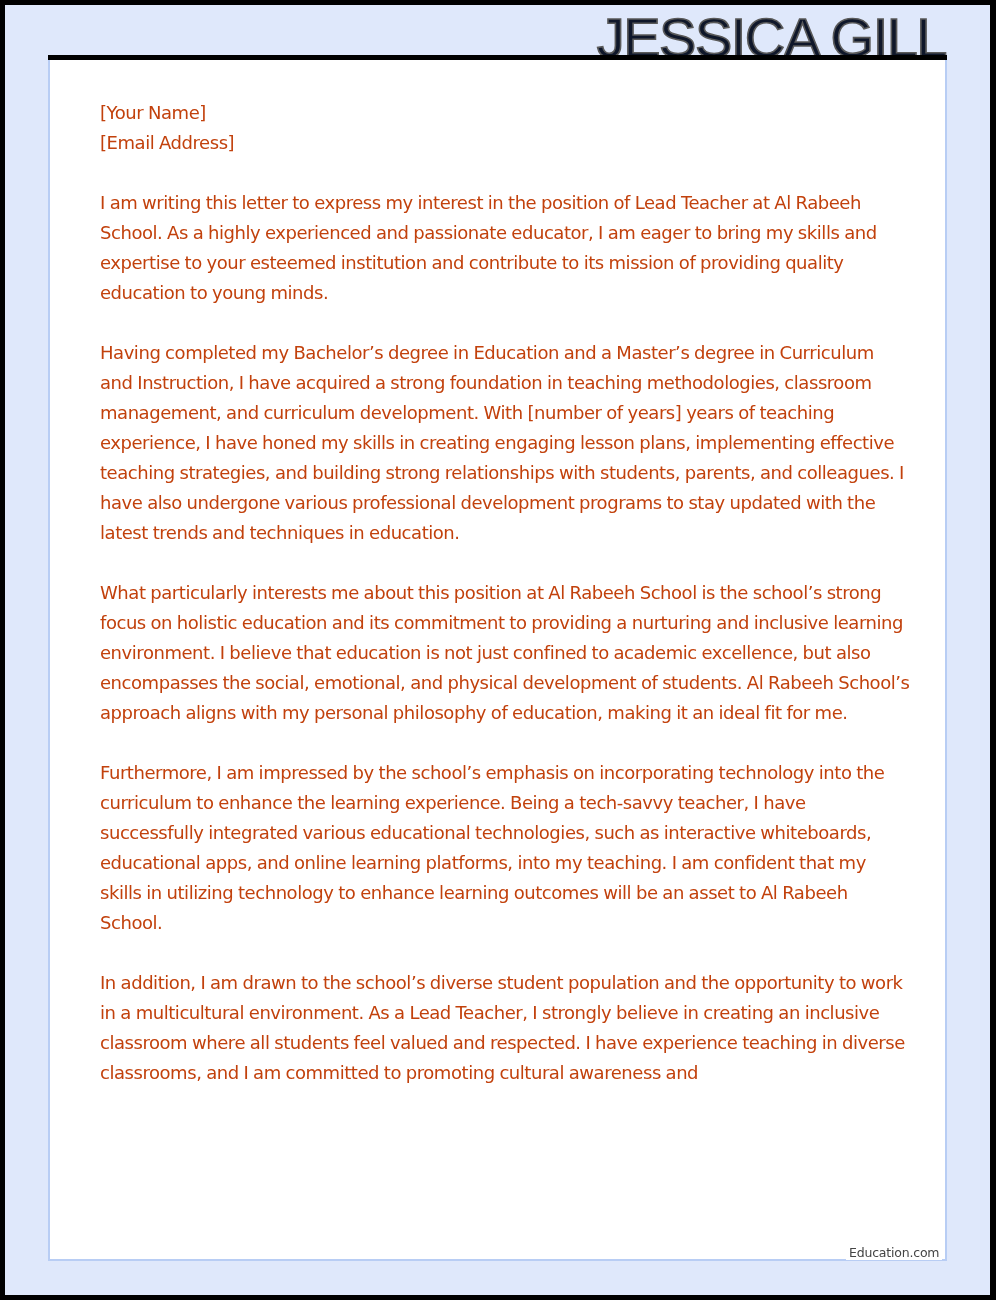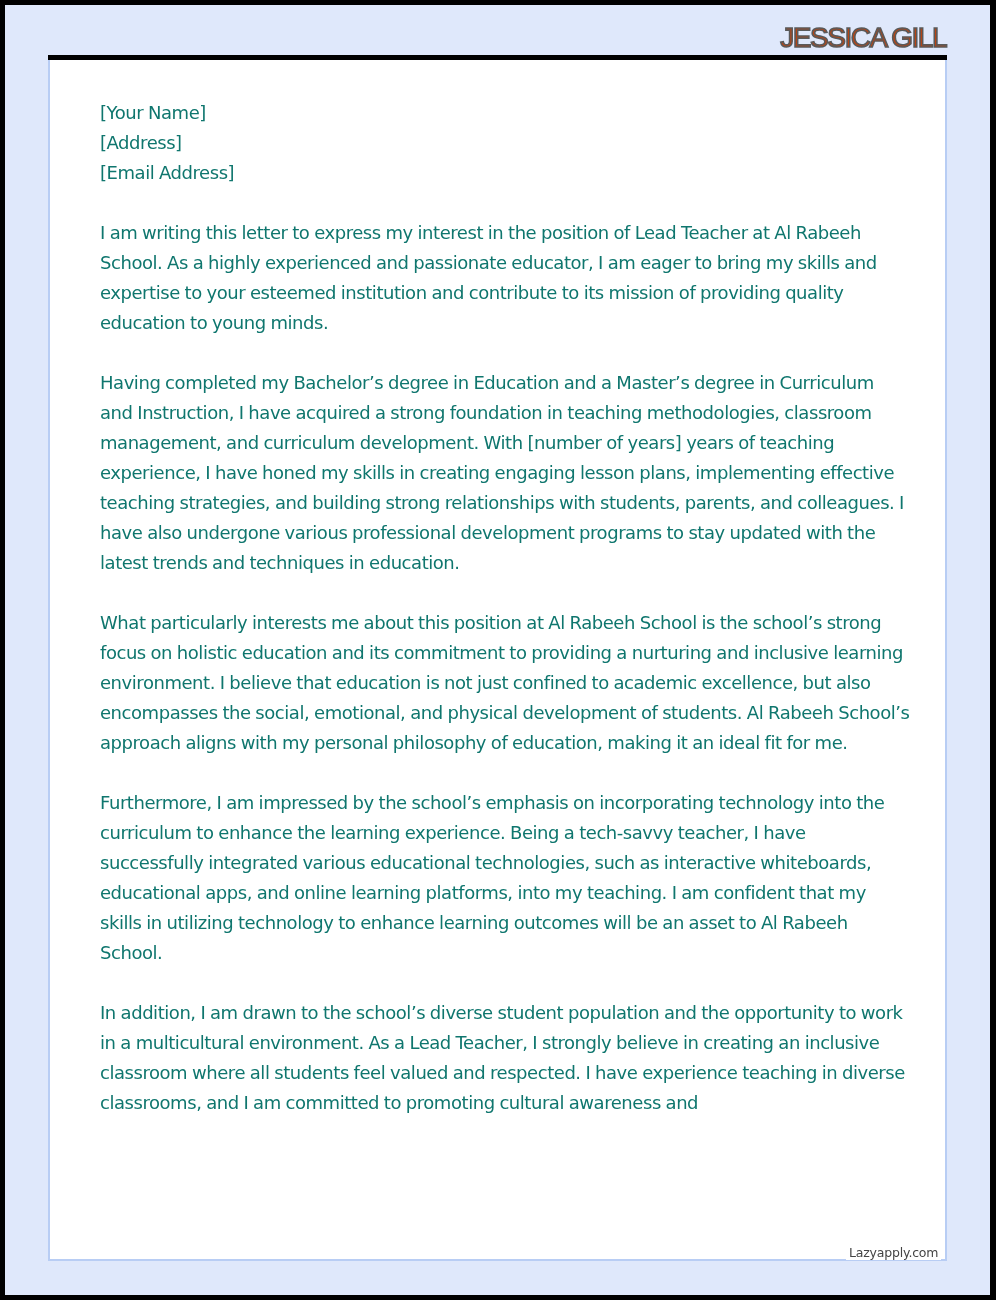--- a/index.html
+++ b/index.html
@@ -21,24 +21,24 @@
       width: 985px;
       height: 1290px;
       background: #dfe8fb;
       overflow: hidden;
     }
     .name-title {
       position: absolute;
       right: 44px;
       top: 11px;
       font-family: "Liberation Sans", sans-serif;
-      font-size: 28px;
+      font-size: 56px;
       line-height: 44px;
       letter-spacing: -1.5px;
-      color: #c2410c;
+      color: #0f172a;
       -webkit-text-stroke: 1.6px #5a5a5a;
       text-shadow: 0 0 0 #5a5a5a;
       white-space: nowrap;
     }
     .paper {
       position: absolute;
       left: 43px;
       top: 50px;
       width: 899px;
       height: 1206px;
@@ -57,21 +57,21 @@
       background: #000000;
     }
     .letter {
       position: absolute;
       left: 95px;
       top: 93px;
       width: 810px;
       font-family: "DejaVu Sans", sans-serif;
       font-size: 18px;
       line-height: 30px;
-      color: #0f766e;
+      color: #c2410c;
       letter-spacing: -0.45px;
       word-spacing: -0.5px;
     }
     .letter p {
       margin: 0 0 30px 0;
     }
     .addr-line {
       display: block;
     }
     .watermark {
@@ -90,24 +90,23 @@
 <body>
 
 <div class="canvas">
   <div class="name-title">JESSICA GILL</div>
   <div class="paper"></div>
   <div class="paper-topbar"></div>
 
   <div class="letter">
     <p>
       <span class="addr-line">[Your Name]</span>
-      <span class="addr-line">[Address]</span>
       <span class="addr-line">[Email Address]</span>
     </p>
     <p>I am writing this letter to express my interest in the position of Lead Teacher at Al Rabeeh School. As a highly experienced and passionate educator, I am eager to bring my skills and expertise to your esteemed institution and contribute to its mission of providing quality education to young minds.</p>
     <p>Having completed my Bachelor’s degree in Education and a Master’s degree in Curriculum and Instruction, I have acquired a strong foundation in teaching methodologies, classroom management, and curriculum development. With [number of years] years of teaching experience, I have honed my skills in creating engaging lesson plans, implementing effective teaching strategies, and building strong relationships with students, parents, and colleagues. I have also undergone various professional development programs to stay updated with the latest trends and techniques in education.</p>
     <p>What particularly interests me about this position at Al Rabeeh School is the school’s strong focus on holistic education and its commitment to providing a nurturing and inclusive learning environment. I believe that education is not just confined to academic excellence, but also encompasses the social, emotional, and physical development of students. Al Rabeeh School’s approach aligns with my personal philosophy of education, making it an ideal fit for me.</p>
     <p>Furthermore, I am impressed by the school’s emphasis on incorporating technology into the curriculum to enhance the learning experience. Being a tech-savvy teacher, I have successfully integrated various educational technologies, such as interactive whiteboards, educational apps, and online learning platforms, into my teaching. I am confident that my skills in utilizing technology to enhance learning outcomes will be an asset to Al Rabeeh School.</p>
     <p>In addition, I am drawn to the school’s diverse student population and the opportunity to work in a multicultural environment. As a Lead Teacher, I strongly believe in creating an inclusive classroom where all students feel valued and respected. I have experience teaching in diverse classrooms, and I am committed to promoting cultural awareness and</p>
   </div>
 
-  <div class="watermark">Lazyapply.com</div>
+  <div class="watermark">Education.com</div>
 </div>
 
 </body></html>

